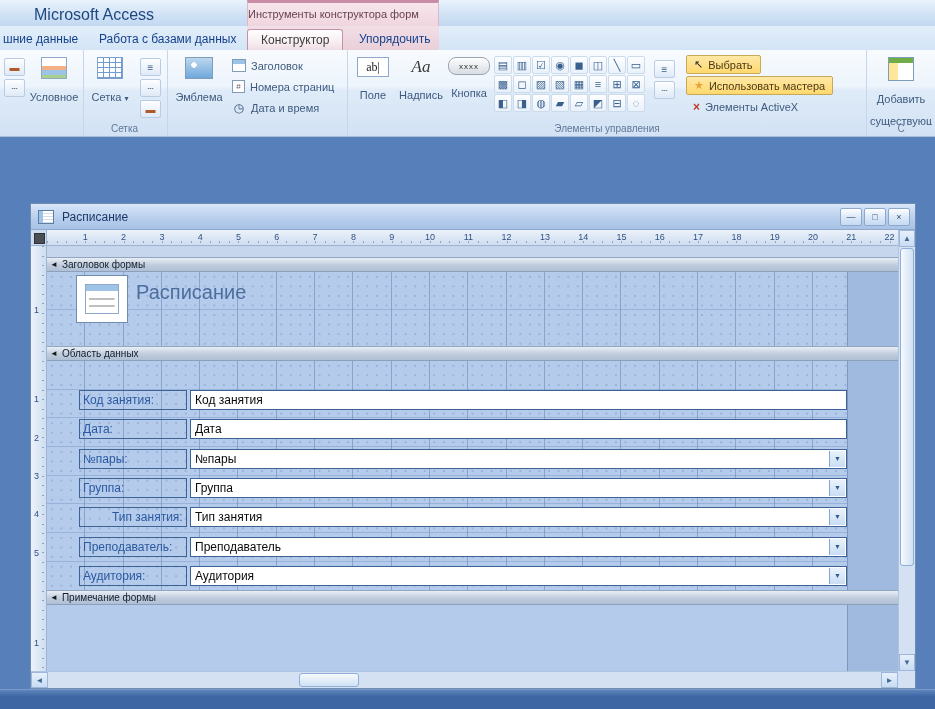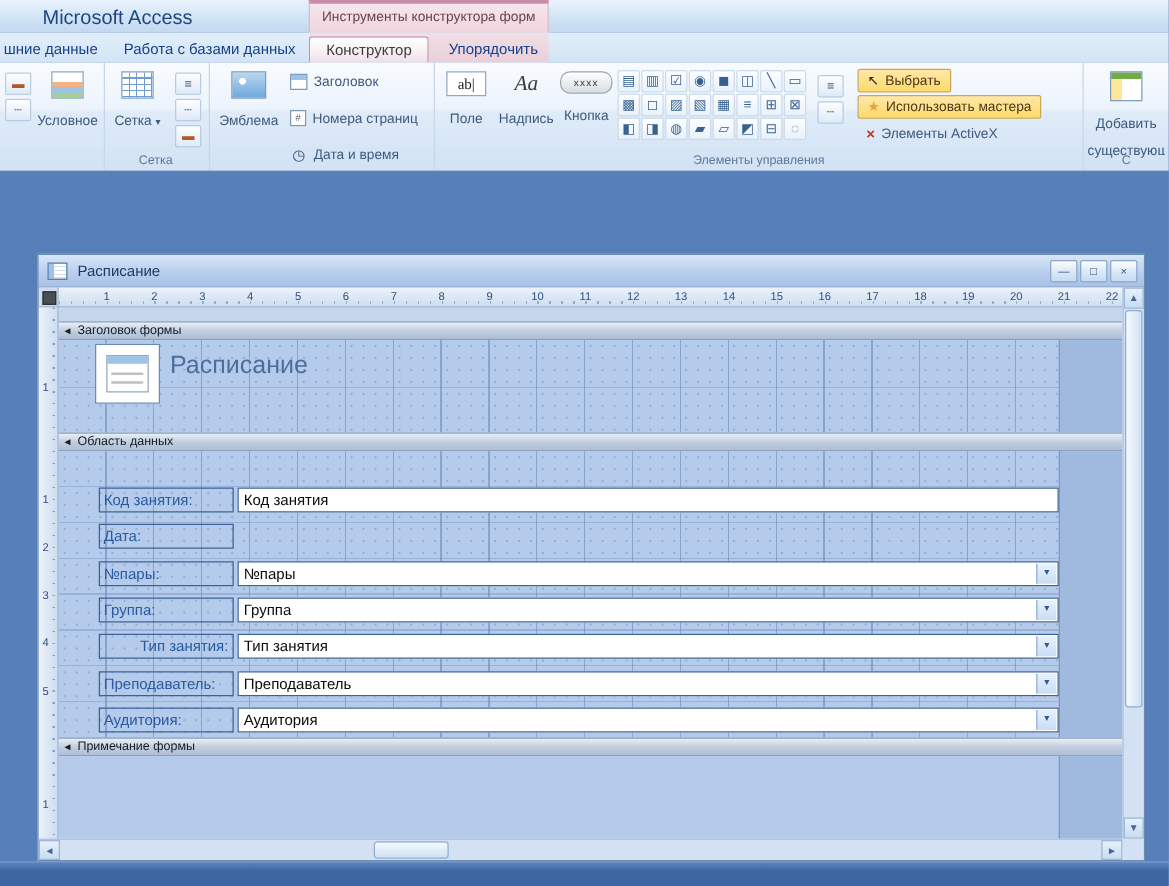--- a/index.html
+++ b/index.html
@@ -2,41 +2,41 @@
 <html><head>
 <meta charset="utf-8">
 <style>
   *{box-sizing:border-box;margin:0;padding:0}
   html,body{width:935px;height:709px}
   body{font-family:"Liberation Sans",sans-serif;overflow:hidden;background:#577FBA;position:relative}
 
   
   .titlebar{position:absolute;left:0;top:0;width:935px;height:26px;background:linear-gradient(#EAF3FD,#CFE1F5 60%,#C3D9F1)}
   .app-title{position:absolute;left:34px;top:6px;font-size:16px;color:#1E477E}
-  .ctx-tab-header{position:absolute;left:247px;top:0;width:192px;height:26px;background:linear-gradient(#F7E6ED,#EFD5DE);border-left:1px solid #E0B9C8;border-right:1px solid #E0B9C8;border-top:3px solid #C98CA6;font-size:11px;color:#68434F;text-align:center;line-height:22px;white-space:nowrap;overflow:hidden}
+  .ctx-tab-header{position:absolute;left:247px;top:0;width:192px;height:26px;background:linear-gradient(#F7E6ED,#EFD5DE);border-left:1px solid #E0B9C8;border-right:1px solid #E0B9C8;border-top:3px solid #C98CA6;font-size:11px;color:#68434F;text-align:left;line-height:22px;white-space:nowrap;overflow:hidden}
   .tabrow{position:absolute;left:0;top:26px;width:935px;height:24px;background:linear-gradient(#E3EEFA,#D2E4F6)}
   .ctx-zone{position:absolute;left:247px;top:0;width:192px;height:24px;background:linear-gradient(#F2DEE6,#E9CFD9)}
   .tab{position:absolute;top:3px;height:21px;line-height:21px;padding:0 13px;font-size:12px;color:#15428B;white-space:nowrap;border-radius:3px 3px 0 0}
   .tab.active{background:linear-gradient(#FFFFFF,#F6EBEF 70%,#EEDCE4);border:1px solid #C493A7;border-bottom:none;color:#3C3C3C}
 
   
   .ribbon{position:absolute;left:0;top:50px;width:935px;height:87px;background:linear-gradient(#F8FBFE,#EDF4FC 42%,#DFEBF8 47%,#D2E2F4);border-bottom:1px solid #A9C0DC;overflow:hidden}
   .rgroup{position:absolute;top:0;height:86px;border-right:1px solid #C6D7EB}
   .glabel{position:absolute;bottom:2px;left:0;right:0;text-align:center;font-size:10px;color:#5E7899;white-space:nowrap;overflow:hidden}
   .bigbtn{position:absolute;display:flex;flex-direction:column;align-items:center;gap:12px;font-size:11px;color:#3E5A7E;padding:3px 2px;border-radius:2px;text-align:center}
   .mini-col{position:absolute;display:flex;flex-direction:column;gap:3px}
   .mini-btn{width:21px;height:18px;border:1px solid #B9CCE4;border-radius:2px;background:linear-gradient(#FDFEFF,#DFEAF7);display:flex;align-items:center;justify-content:center;font-size:10px;color:#3C5C86}
   .glyph-lines::before{content:"≡"}
   .glyph-dash::before{content:"┄"}
   .glyph-bar::before{content:"▬";color:#B05A2A}
   .caret{font-size:8px;color:#3C5C86}
   .icon-cond{width:26px;height:22px;border:1px solid #8FA8C8;background:linear-gradient(#FFF 0 8px,#F4B183 8px 12px,#9DC3E6 12px 17px,#A9D18E 17px 22px)}
   .icon-grid4{width:26px;height:22px;border:1px solid #7FA0C8;background-color:#FFF;background-image:repeating-linear-gradient(to right,transparent 0 5px,#6F9BD0 5px 6px),repeating-linear-gradient(to bottom,transparent 0 4px,#6F9BD0 4px 5px)}
   .icon-emblem{width:28px;height:22px;border:1px solid #7F9DB9;background:radial-gradient(circle at 8px 7px,#FFF 0 2.5px,transparent 3px),linear-gradient(#BDD7EE,#6FA8DC)}
-  .hf-stack{position:absolute;display:flex;flex-direction:column;gap:12px}
+  .hf-stack{position:absolute;display:flex;flex-direction:column;gap:4px}
   .hf-item{display:flex;align-items:center;gap:5px;font-size:11px;color:#3E5A7E;height:17px;white-space:nowrap}
   .icon-titlehdr{width:14px;height:13px;border:1px solid #7F9DB9;background:linear-gradient(#9DC3E6 0 4px,#FFF 4px)}
   .icon-pagenum{width:13px;height:13px;border:1px solid #7F9DB9;background:#FFF;font-size:8px;color:#666;text-align:center;line-height:12px}
   .icon-clock{width:14px;height:14px;font-size:12px;color:#3E5A7E;line-height:14px;text-align:center}
   .icon-field{width:32px;height:20px;border:1px solid #8FA8C8;background:#FFF;font-family:"Liberation Serif",serif;font-size:12px;display:flex;align-items:center;justify-content:center;color:#222}
   .icon-aa{font-family:"Liberation Serif",serif;font-style:italic;font-size:17px;color:#3C3C3C;height:20px;display:flex;align-items:center}
   .icon-xxxx{width:42px;height:18px;border:1px solid #9AA5B1;border-radius:8px;background:linear-gradient(#FDFDFD,#D8DDE3);box-shadow:inset 0 1px #FFF;font-size:8px;letter-spacing:1px;color:#333;display:flex;align-items:center;justify-content:center}
   .gallery{position:absolute;left:146px;top:6px;width:154px;display:flex;flex-wrap:wrap}
   .ctl-icon{width:18px;height:18px;margin:0 1px 1px 0;border:1px solid #CCDBEC;background:linear-gradient(#FDFEFF,#E9F1FA);color:#39618F;font-size:11px;line-height:16px;text-align:center;border-radius:2px;overflow:hidden}
   .ctl-stack{position:absolute;left:338px;top:5px;display:flex;flex-direction:column;gap:2px;align-items:flex-start}
@@ -321,20 +321,21 @@
     <div class="sec-bar sec-det">
       <span class="sec-arrow">◄</span>
       <span>Область данных</span>
     </div>
     <div class="area area-detail">
       <div class="gridzone"></div>
       <div class="marginzone"></div>
     <div class="fld-label" style="top: 29px;">Код занятия:</div>
         <div class="fld-value" style="top: 29px;"><span>Код занятия</span></div>
         <div class="fld-label" style="top: 58.3px;">Дата:</div>
+        <div class="fld-value" style="top: 58.3px;"><span>Дата</span></div>
         <div class="fld-label" style="top: 87.6px;">№пары:</div>
         <div class="fld-value" style="top: 87.6px;"><span>№пары</span><div class="combo-arrow">▼</div></div>
         <div class="fld-label" style="top: 116.9px;">Группа:</div>
         <div class="fld-value" style="top: 116.9px;"><span>Группа</span><div class="combo-arrow">▼</div></div>
         <div class="fld-label" style="top: 146.2px; padding-left: 32px;">Тип занятия:</div>
         <div class="fld-value" style="top: 146.2px;"><span>Тип занятия</span><div class="combo-arrow">▼</div></div>
         <div class="fld-label" style="top: 175.5px;">Преподаватель:</div>
         <div class="fld-value" style="top: 175.5px;"><span>Преподаватель</span><div class="combo-arrow">▼</div></div>
         <div class="fld-label" style="top: 204.8px;">Аудитория:</div>
         <div class="fld-value" style="top: 204.8px;"><span>Аудитория</span><div class="combo-arrow">▼</div></div>

